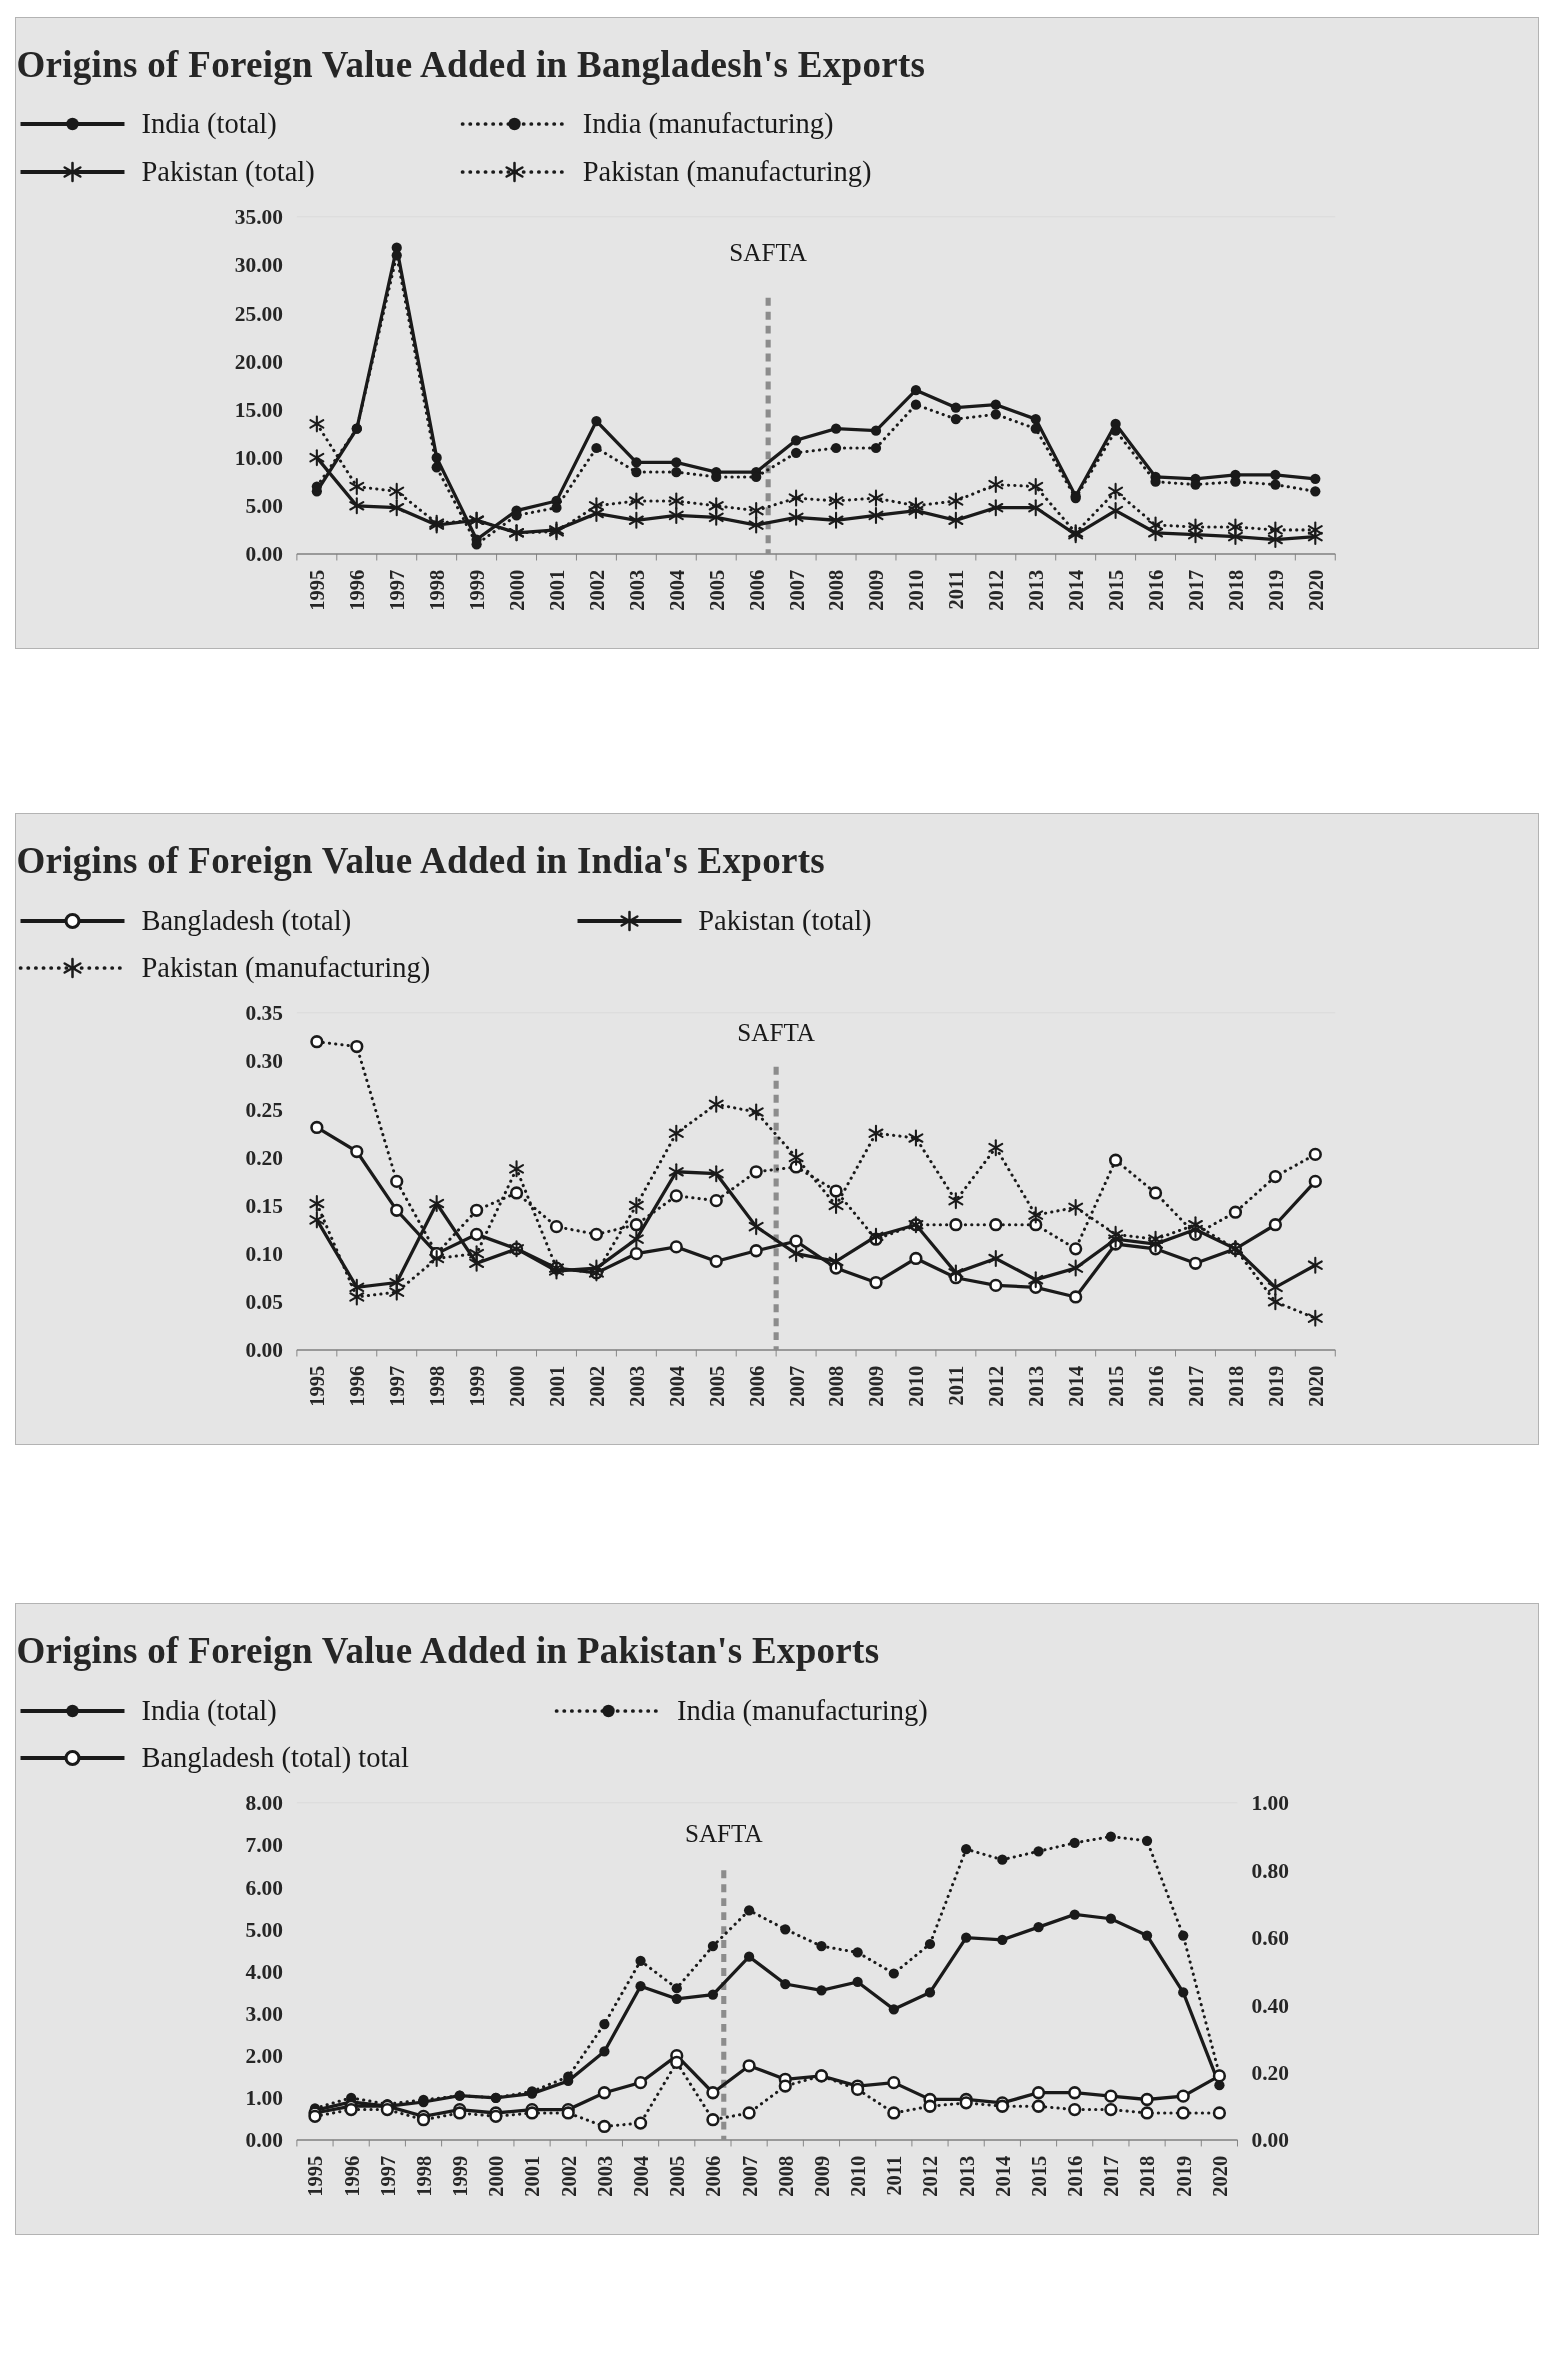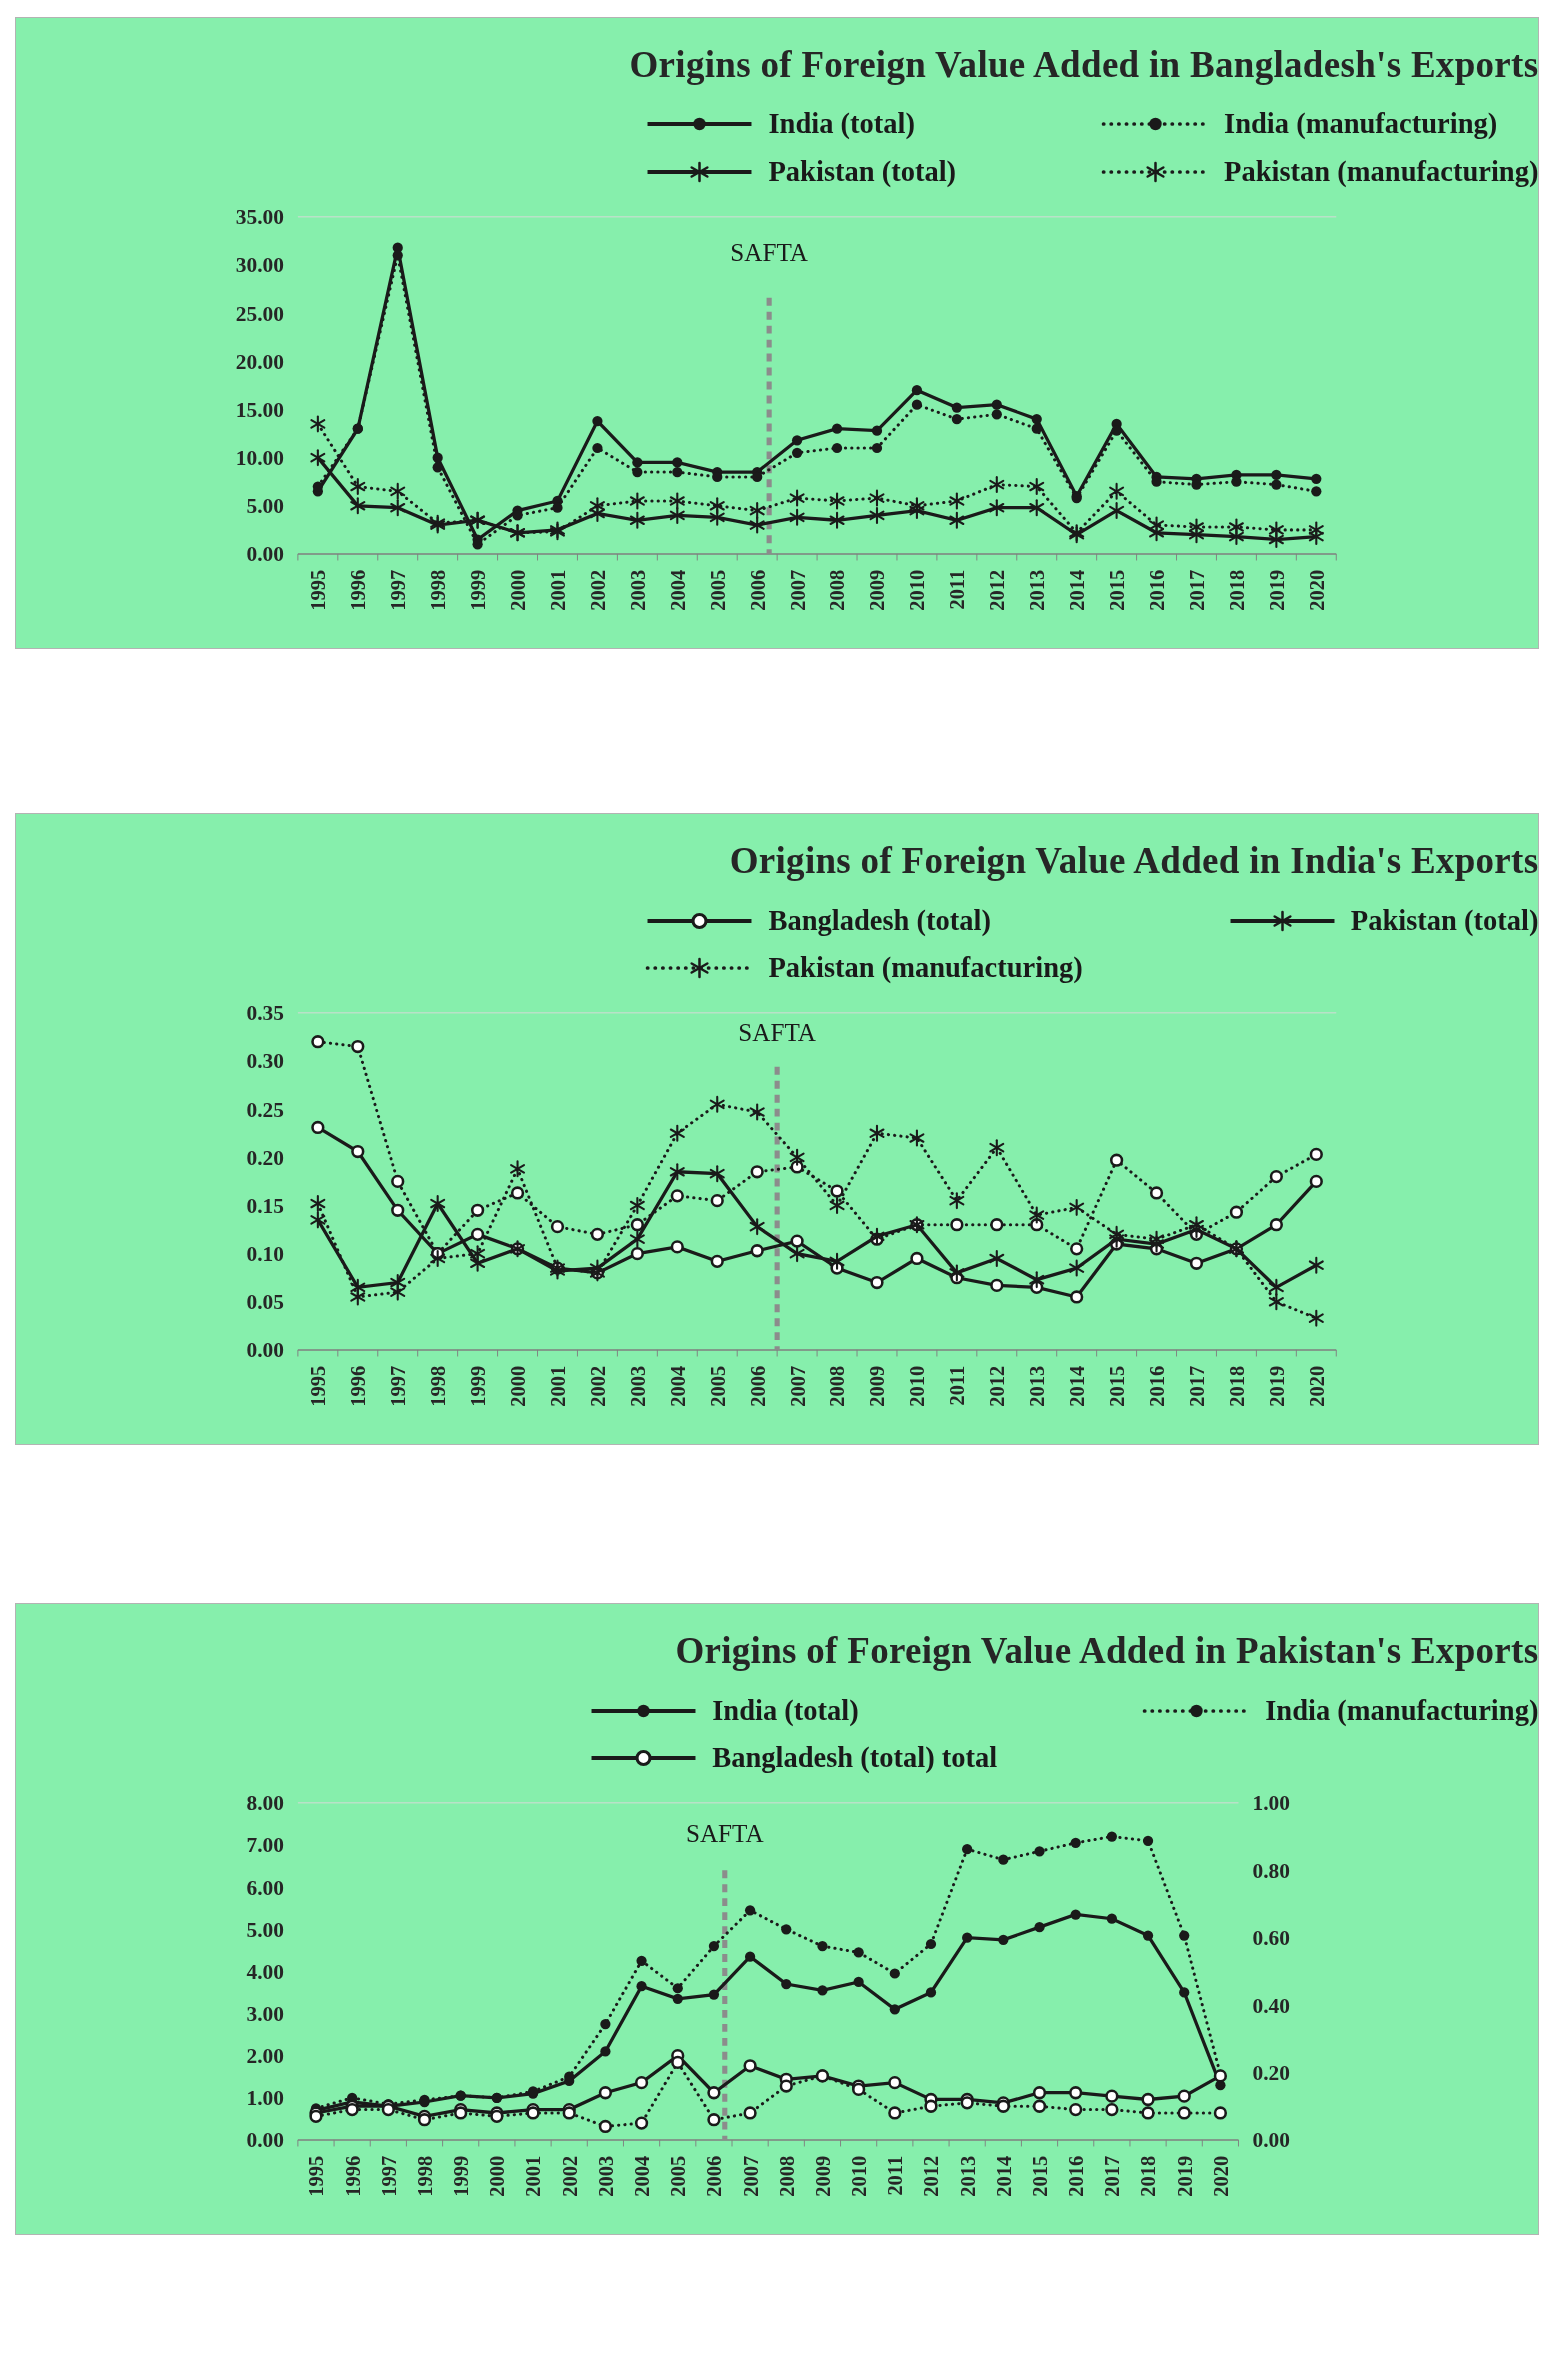--- a/index.html
+++ b/index.html
@@ -1,25 +1,25 @@
 <!DOCTYPE html>
 <html style="font-size:9.5px"><head>
 <meta charset="utf-8">
 <style>
   *{margin:0;padding:0;box-sizing:border-box}
   html,body{width:1555px;height:2377px}
   body{background:#ffffff;position:relative;font-family:"Liberation Serif",serif;overflow:hidden}
   main{position:absolute;inset:0}
-  .panel{position:absolute;left:15.4px;width:1524px;height:632px;background:#86efac;border:1.2px solid #b3b3b3;
-         display:flex;flex-direction:column;align-items:flex-end;padding-top:25px}
+  .panel{position:absolute;left:15.4px;width:1524px;height:632px;background:#e5e5e5;border:1.2px solid #b3b3b3;
+         display:flex;flex-direction:column;align-items:flex-start;padding-top:25px}
   .chart-title{font-size:37px;font-weight:bold;color:#262626;letter-spacing:0.3px;margin-bottom:22.6px;text-align:center}
   .legend{display:grid;grid-template-columns:auto auto;column-gap:143px;row-gap:15.4px;justify-content:center;margin-bottom:13px}
   .legend-item{display:flex;align-items:center;gap:12px}
   .legend-sample{width:113px;height:26px;flex:0 0 auto}
-  .legend-label{font-size:28.5px;font-weight:bold;color:#1a1a1a;white-space:nowrap}
+  .legend-label{font-size:28.5px;font-weight:normal;color:#1a1a1a;white-space:nowrap}
   svg.plot{width:1521px;height:570px;display:block}
   text.ylab{font-size:46px;font-weight:bold;fill:#262626}
   text.xlab{font-size:44px;font-weight:bold;fill:#262626}
   text.safta{font-size:54px;fill:#1a1a1a}
 </style>
 </head>
 <body>
 
 <main>
 

